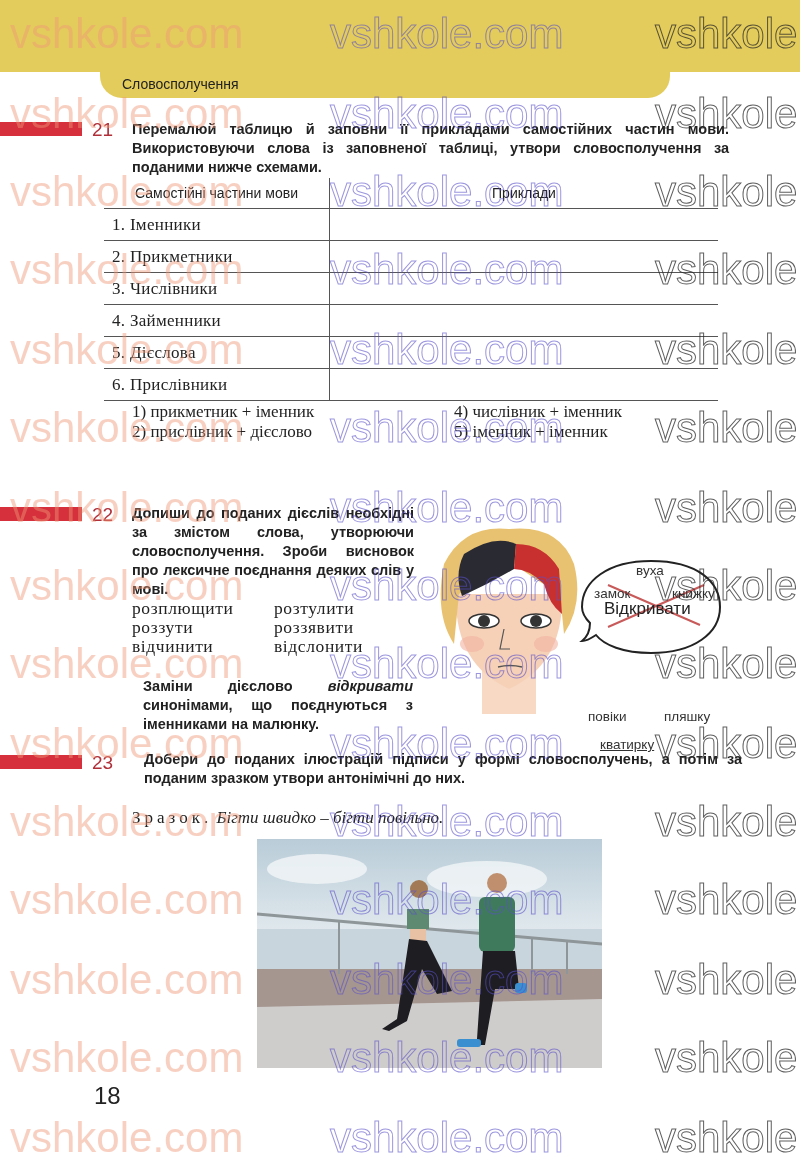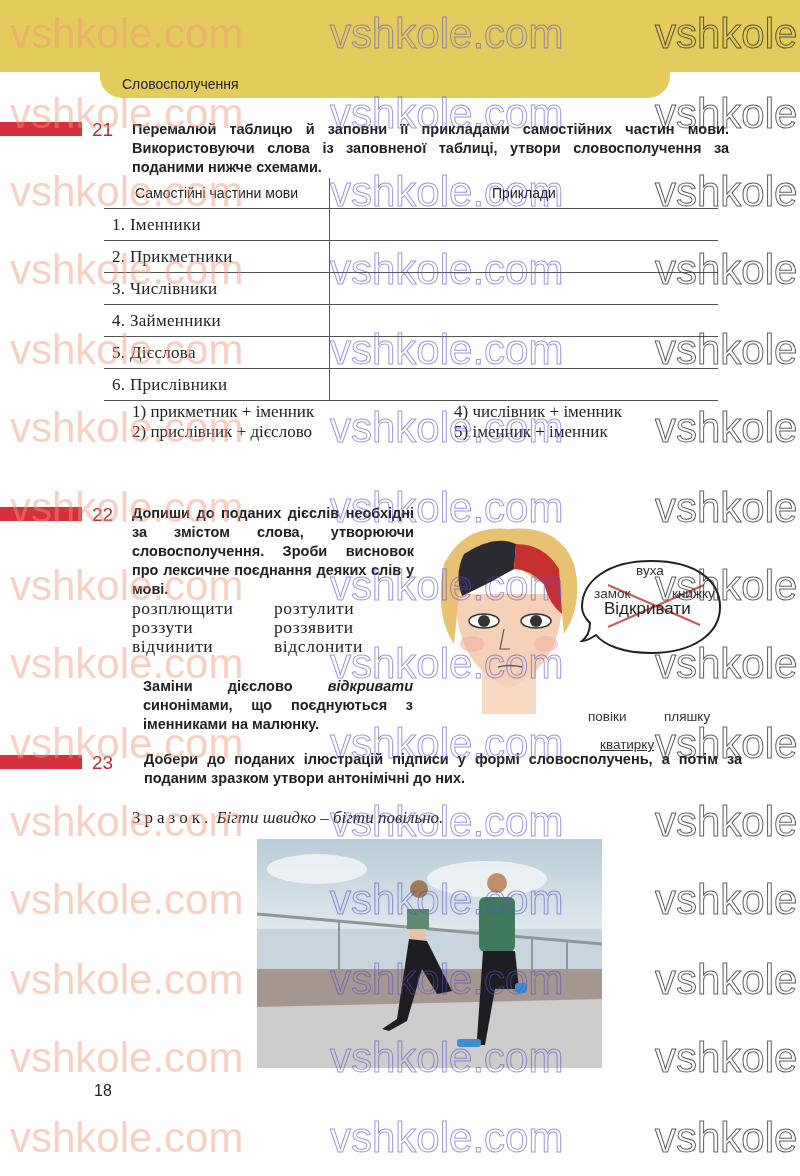--- a/index.html
+++ b/index.html
@@ -21,21 +21,21 @@
     .verbs { position:absolute; left:132px; top:599px; font-family:"Liberation Serif", serif; font-size:17.5px; line-height:19px; letter-spacing:0.6px; }
     .verbs .row { display:flex; }
     .verbs .c1 { width:142px; }
     .word { position:absolute; font-size:13.5px; color:#333;margin-top:48px; }
     .bubble-wrap { position:absolute; left:578px; top:557px; width:146px; height:100px; }
     .bubble-text { position:absolute; left:26px; top:42px; font-size:17px; color:#222; }
     .sample { position:absolute; left:132px; top:808px; font-family:"Liberation Serif", serif; font-size:17px; }
     .sample .lbl { letter-spacing:4px;text-align:center; }
     .sample i { font-style:italic; }
     .photo { position:absolute; left:257px; top:839px; width:345px; height:229px; overflow:hidden; }
-    .page-num { position:absolute; left:94px; top:1082px; font-size:16px; color:#222; }
+    .page-num { position:absolute; left:94px; top:1082px; font-size:24px; color:#222; }
     .wm { position:absolute; font-size:42px; font-family:"Liberation Sans", sans-serif; white-space:nowrap; pointer-events:none; }
     .wm.c1 { color:rgba(240,150,120,0.45); }
     .wm.c2 { color:transparent; -webkit-text-stroke:1px rgba(90,80,200,0.6); }
     .wm.c3 { color:transparent; -webkit-text-stroke:1px rgba(40,40,40,0.75); }
   </style>
 </head>
 <body>
 
 <div class="header-band"></div>
 <div class="header-tab"></div>

